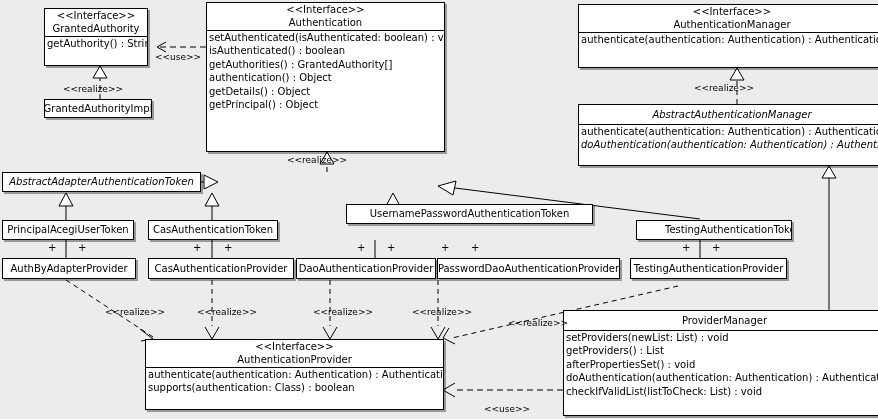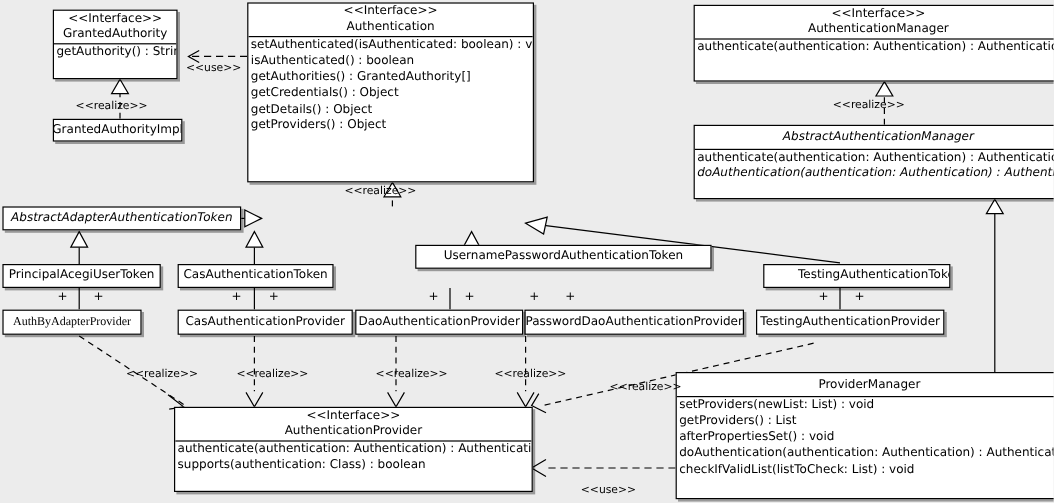--- a/index.html
+++ b/index.html
@@ -130,23 +130,23 @@
   <div class="uml" style="left:206px;top:2px;width:239px;height:150px;">
     <div class="hdr">
       <div class="stereo">&lt;&lt;Interface&gt;&gt;</div>
       <div class="cname">Authentication</div>
     </div>
     <div class="sep"></div>
     <div class="ops">
       <div class="op">setAuthenticated(isAuthenticated: boolean) : void</div>
       <div class="op">isAuthenticated() : boolean</div>
       <div class="op">getAuthorities() : GrantedAuthority[]</div>
-      <div class="op">getCredentials() : Object</div>
+      <div class="op">authentication() : Object</div>
       <div class="op">getDetails() : Object</div>
-      <div class="op">getProviders() : Object</div>
+      <div class="op">getPrincipal() : Object</div>
     </div>
   </div>
 
   <div class="uml" style="left:578px;top:4px;width:308px;height:64px;">
     <div class="hdr">
       <div class="stereo">&lt;&lt;Interface&gt;&gt;</div>
       <div class="cname">AuthenticationManager</div>
     </div>
     <div class="sep"></div>
     <div class="ops">
@@ -200,21 +200,21 @@
   <div class="plus" style="left:78px;top:243px;">+</div>
   <div class="plus" style="left:193px;top:243px;">+</div>
   <div class="plus" style="left:224px;top:243px;">+</div>
   <div class="plus" style="left:357px;top:243px;">+</div>
   <div class="plus" style="left:387px;top:243px;">+</div>
   <div class="plus" style="left:441px;top:243px;">+</div>
   <div class="plus" style="left:471px;top:243px;">+</div>
   <div class="plus" style="left:682px;top:243px;">+</div>
   <div class="plus" style="left:712px;top:243px;">+</div>
 
-  <div class="uml" style="left:2px;top:258px;width:116px;height:21px;font-family:Liberation Serif, serif;">
+  <div class="uml" style="left:2px;top:258px;width:134px;height:21px;">
     <div class="simple">
       <span>AuthByAdapterProvider</span>
     </div>
   </div>
 
   <div class="uml" style="left:148px;top:258px;width:146px;height:21px;">
     <div class="simple">
       <span>CasAuthenticationProvider</span>
     </div>
   </div>

